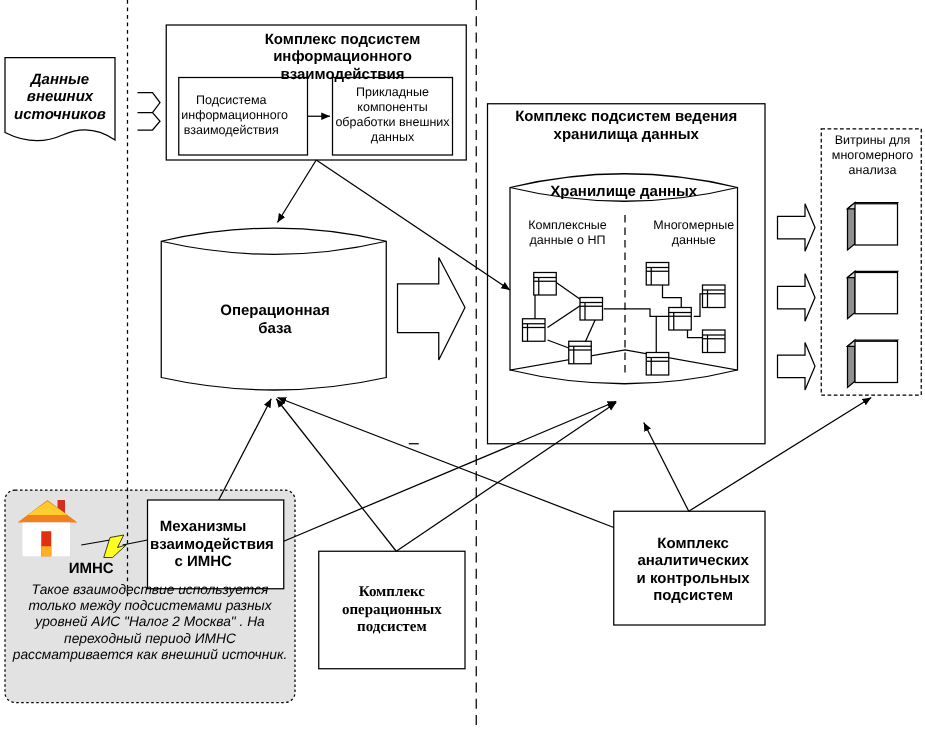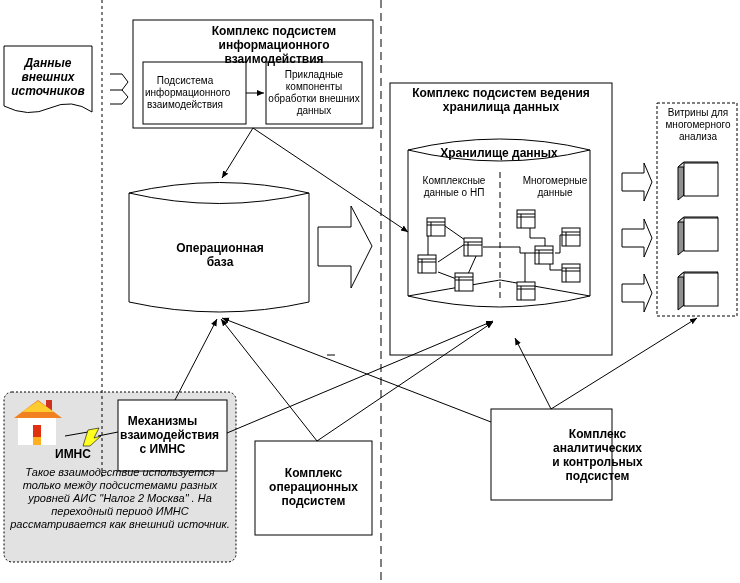--- a/index.html
+++ b/index.html
@@ -181,14 +181,14 @@
 <div class="lbl" style="left:268px;top:69px;width:92px;">Прикладные компоненты обработки внешних данных</div>
 <div class="lbl b12" style="left:165px;top:241px;width:110px;">Операционная база</div>
 <div class="lbl b12" style="left:393px;top:86px;width:216px;">Комплекс подсистем ведения хранилища данных</div>
 <div class="lbl b12" style="left:420px;top:146px;width:158px;">Хранилище данных</div>
 <div class="lbl" style="left:410px;top:175px;width:88px;">Комплексные данные о НП</div>
 <div class="lbl" style="left:516px;top:175px;width:78px;">Многомерные данные</div>
 <div class="lbl" style="left:660px;top:107px;width:76px;">Витрины для многомерного анализа</div>
 <div class="lbl b12" style="left:8px;top:447px;width:44px;text-align:left;padding-left:47px;">ИМНС</div>
 <div class="lbl b12" style="left:120px;top:414px;width:85px;">Механизмы взаимодействия с ИМНС</div>
 <div class="lbl note" style="left:6px;top:466px;width:228px;">Такое взаимодествие используется только между подсистемами разных уровней АИС "Налог 2 Москва" . На переходный период ИМНС рассматривается как внешний источник.</div>
-<div class="lbl b12" style="left:257px;top:466px;width:113px;">Комплекс операционных подсистем</div>
-<div class="lbl b12" style="left:515px;top:427px;width:93px;padding-left:36px;">Комплекс аналитических и контрольных подсистем</div>
+<div class="lbl b12" style="left:257px;top:466px;width:113px;font-family:Liberation Serif, serif;">Комплекс операционных подсистем</div>
+<div class="lbl b12" style="left:472px;top:427px;width:93px;padding-left:36px;">Комплекс аналитических и контрольных подсистем</div>
 
 </body></html>

